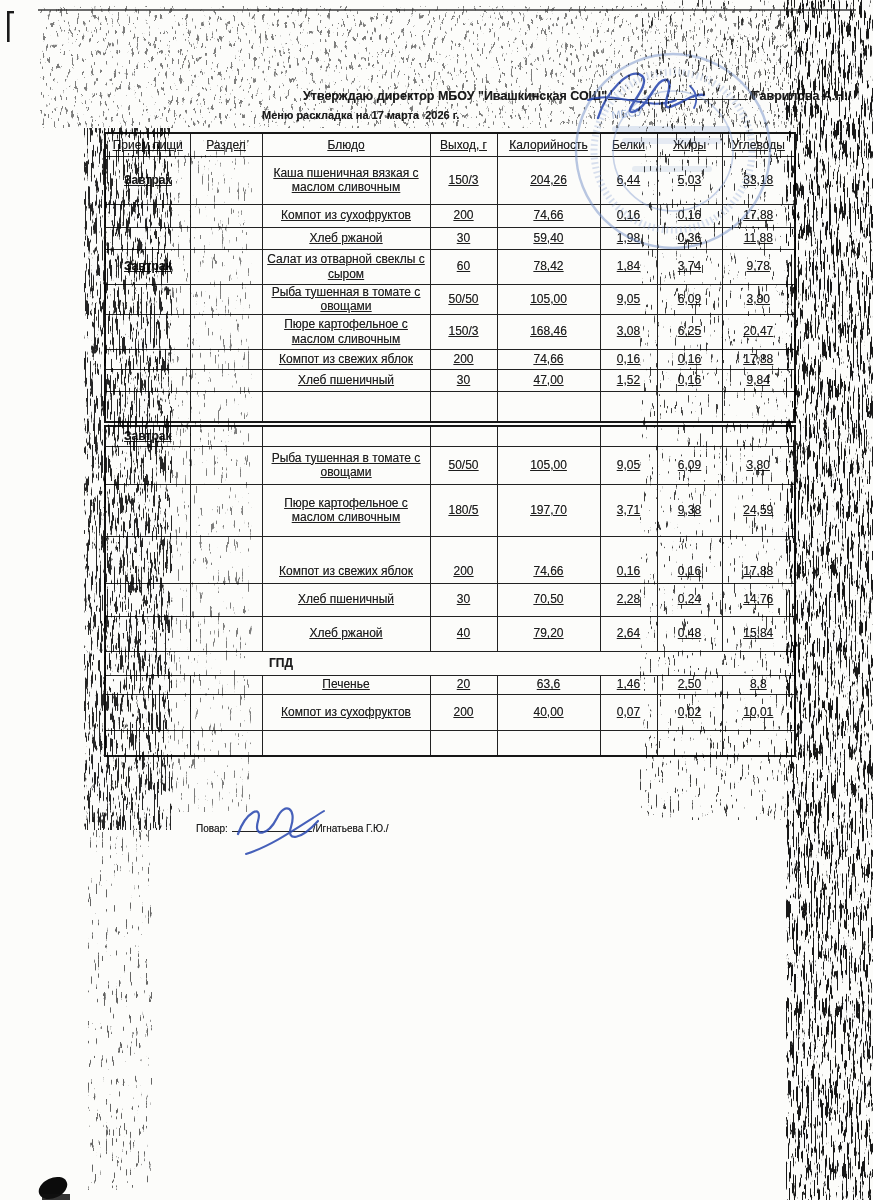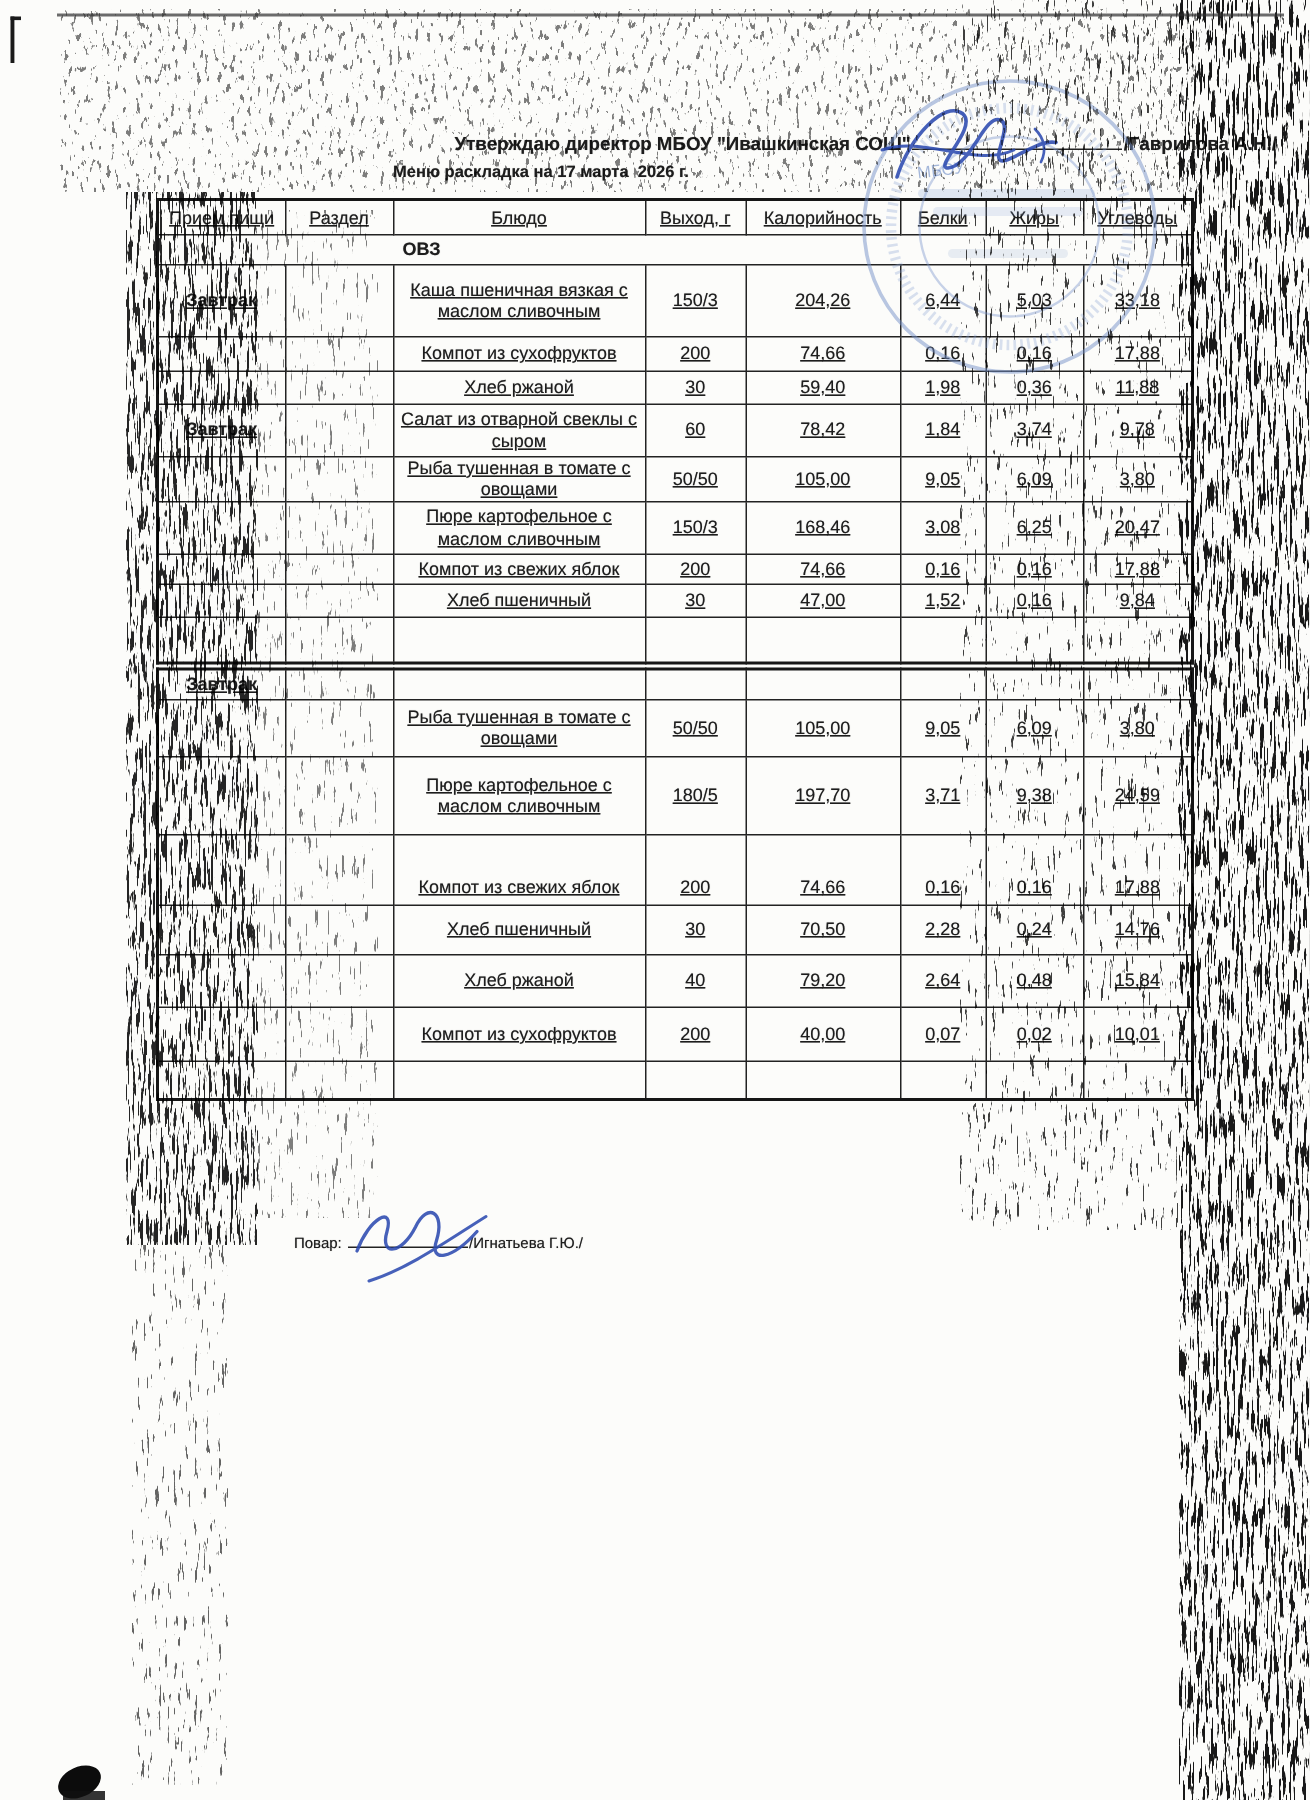--- a/index.html
+++ b/index.html
@@ -88,25 +88,20 @@
         <td>Раздел</td>
         <td>Блюдо</td>
         <td>Выход, г</td>
         <td>Калорийность</td>
         <td>Белки</td>
         <td>Жиры</td>
         <td>Углеводы</td>
       </tr>
     </thead>
     <tbody>
-      <tr class="sec" style="height:20px">
-        <td colspan="8">
-            <span class="seclabel">ОВЗ</span>
-          </td>
-      </tr>
       <tr style="height:48px">
         <td class="meal">Завтрак</td>
         <td></td>
         <td class="dish">Каша пшеничная вязкая с маслом сливочным</td>
         <td>150/3</td>
         <td>204,26</td>
         <td>6,44</td>
         <td>5,03</td>
         <td>33,18</td>
       </tr>
@@ -257,20 +252,35 @@
       </tr>
       <tr style="height:35px">
         <td></td>
         <td></td>
         <td class="dish">Хлеб ржаной</td>
         <td>40</td>
         <td>79,20</td>
         <td>2,64</td>
         <td>0,48</td>
         <td>15,84</td>
+      </tr>
+      <tr class="sec" style="height:24px">
+        <td colspan="8">
+            <span class="seclabel">ГПД</span>
+          </td>
+      </tr>
+      <tr style="height:19px">
+        <td></td>
+        <td></td>
+        <td class="dish">Печенье</td>
+        <td>20</td>
+        <td>63,6</td>
+        <td>1,46</td>
+        <td>2,50</td>
+        <td>8,8</td>
       </tr>
       <tr style="height:36px">
         <td></td>
         <td></td>
         <td class="dish">Компот из сухофруктов</td>
         <td>200</td>
         <td>40,00</td>
         <td>0,07</td>
         <td>0,02</td>
         <td>10,01</td>

